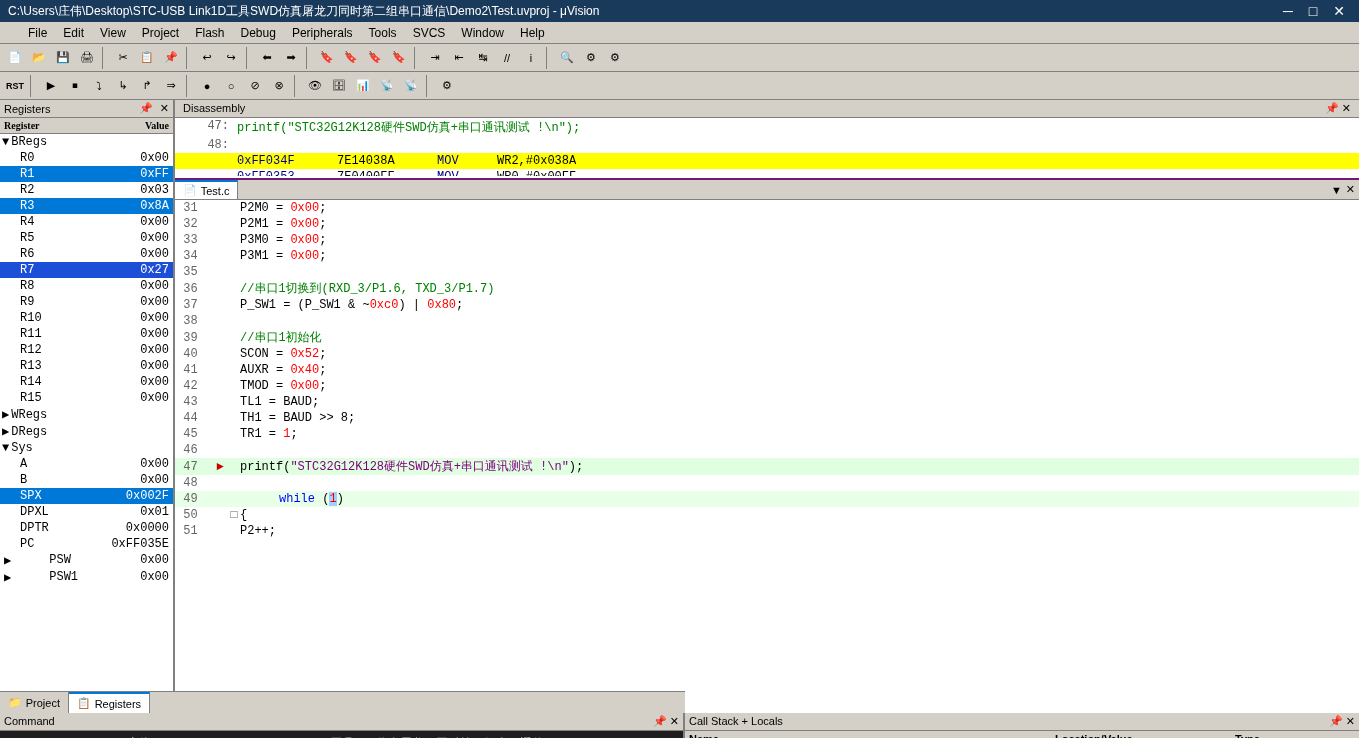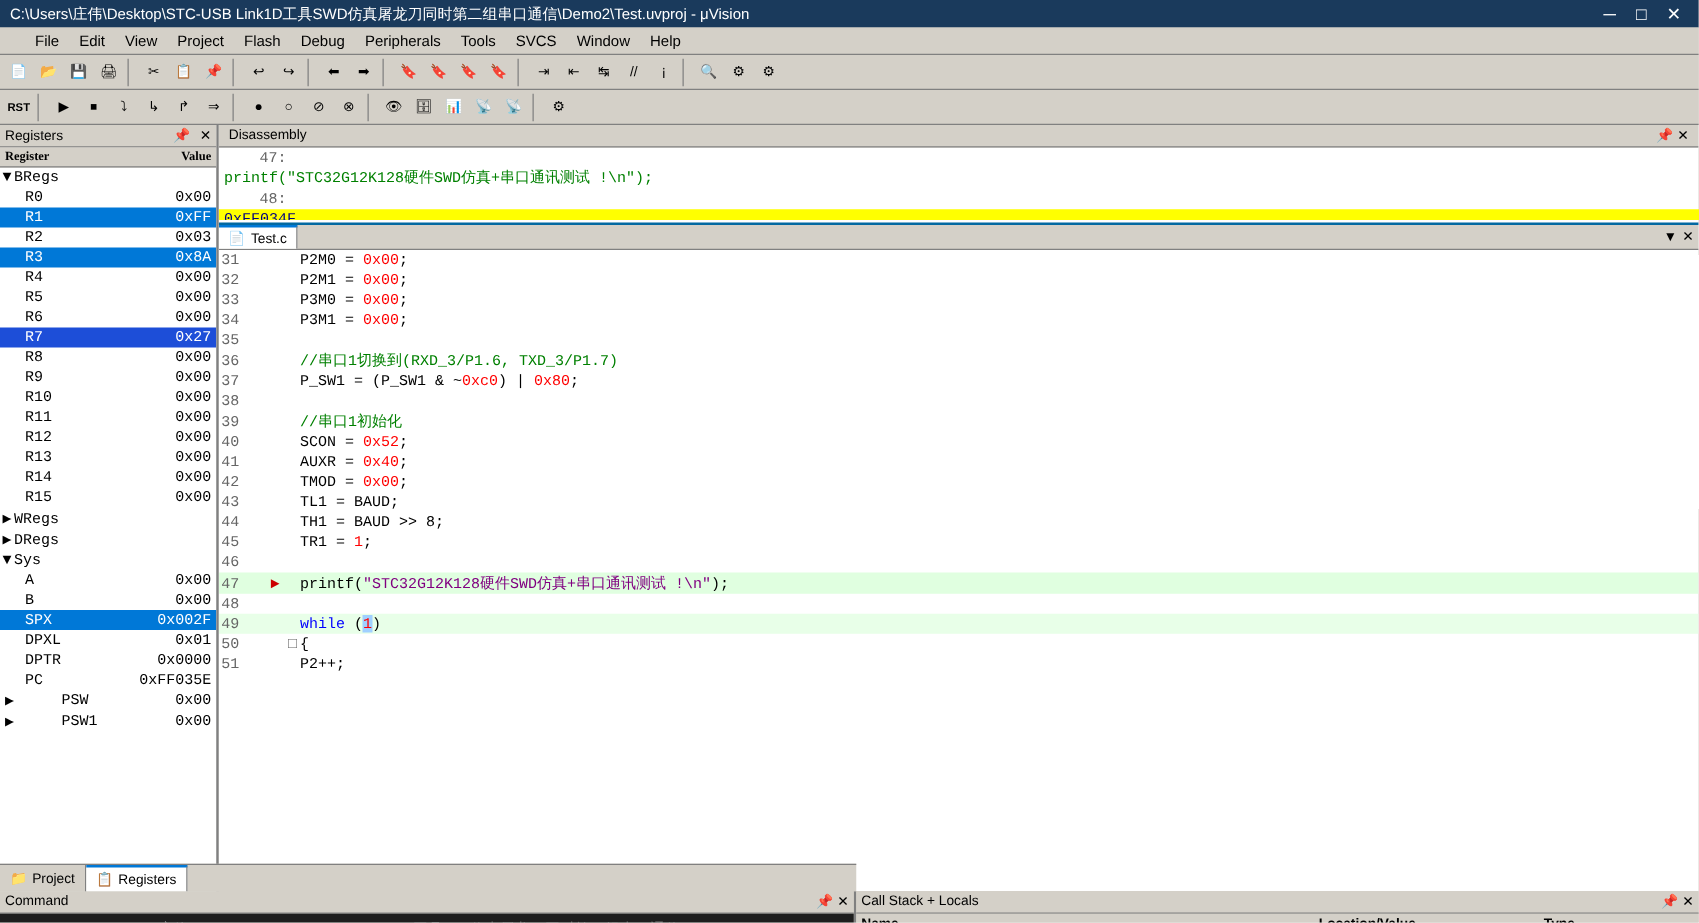--- a/index.html
+++ b/index.html
@@ -29,45 +29,45 @@
     .reg-row { display: flex; padding: 1px 4px; gap: 32px; }
     .reg-name { flex: 1; padding-left: 4px; }
     .reg-value { }
     .reg-group-header { display: flex; align-items: center; padding: 1px 2px; cursor: pointer; }
     .reg-group-header .arrow { margin-right: 2px; }
     
     
     #right-area { flex: 1; display: flex; flex-direction: column; overflow: hidden; }
     
     
-    #disasm-panel { height: 80px; background: white; border-bottom: 2px solid #0369a1; overflow: hidden; }
+    #disasm-panel { height: 80px; background: white; border-bottom: 2px solid #701a75; overflow: hidden; }
     #disasm-header { background: #d4d0c8; padding: 2px 8px; font-family: Arial, sans-serif; font-size: 11px; border-bottom: 1px solid #808080; display: flex; justify-content: space-between; }
     #disasm-content { overflow: auto; height: calc(100% - 20px); }
-    .disasm-row { display: flex; padding: 1px 4px; white-space: nowrap; font-size: 12px; flex-direction: column; }
+    .disasm-row { display: flex; padding: 1px 4px; white-space: nowrap; font-size: 12px; }
     .disasm-addr { color: #000080; width: 100px; }
     .disasm-bytes { color: #000; width: 100px; }
     .disasm-instr { color: #000080; width: 60px; }
     .disasm-ops { color: #000; }
     .disasm-linenum { color: #666; width: 50px; text-align: right; margin-right: 8px; }
     .disasm-code { color: #008000; }
     
     
     #code-panel { flex: 1; background: white; overflow: hidden; display: flex; flex-direction: column; }
     #code-header { background: #d4d0c8; padding: 0; font-family: Arial, sans-serif; font-size: 11px; border-bottom: 1px solid #808080; display: flex; align-items: center; justify-content: space-between; }
     #code-tab { background: white; border-right: 1px solid #808080; border-top: 2px solid #0078d7; padding: 2px 8px; display: flex; align-items: center; gap: 4px; }
     #code-header-right { display: flex; align-items: center; padding-right: 4px; gap: 4px; }
     #code-content { flex: 1; overflow: auto; }
     .code-row { display: flex; padding: 0 2px; white-space: nowrap; font-size: 12px; min-height: 16px; align-items: center; }
-    .line-num { color: #666; width: 35px; text-align: left; padding-right: 8px; user-select: none; }
+    .line-num { color: #666; width: 35px; text-align: center; padding-right: 8px; user-select: none; }
     .line-margin { width: 16px; color: red; text-align: center; }
     .line-expand { width: 12px; color: #666; text-align: center; }
     .line-code { flex: 1; }
     
     
-    .kw { color: #0000ff; }
+    .kw { color: #0000ff; margin-left: 39px; }
     .cm { color: #008000; }
     .str { color: #800080; }
     .num { color: #ff0000; }
     .plain { color: #000; }
     #command-output { flex: 1; overflow-y: auto; padding: 4px; font-family: 'Courier New', monospace; font-size: 12px; background: #1e1e1e; color: #c0c0c0; }
     .bottom-tab { padding: 3px 8px; font-family: Arial, sans-serif; font-size: 11px; cursor: pointer; display: flex; align-items: center; gap: 4px; border-right: 1px solid #808080; }
     .bottom-tab.active { background: white; border-top: 2px solid #0078d7; }
     
     
     ::-webkit-scrollbar { width: 12px; height: 12px; }

